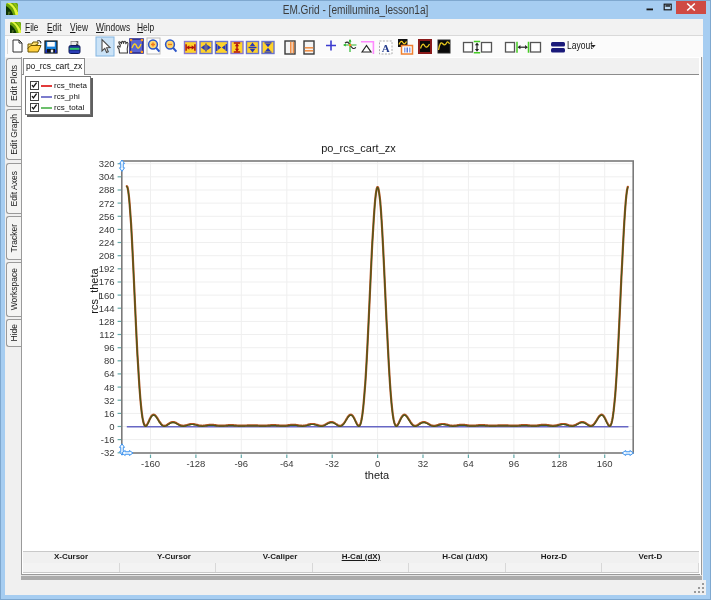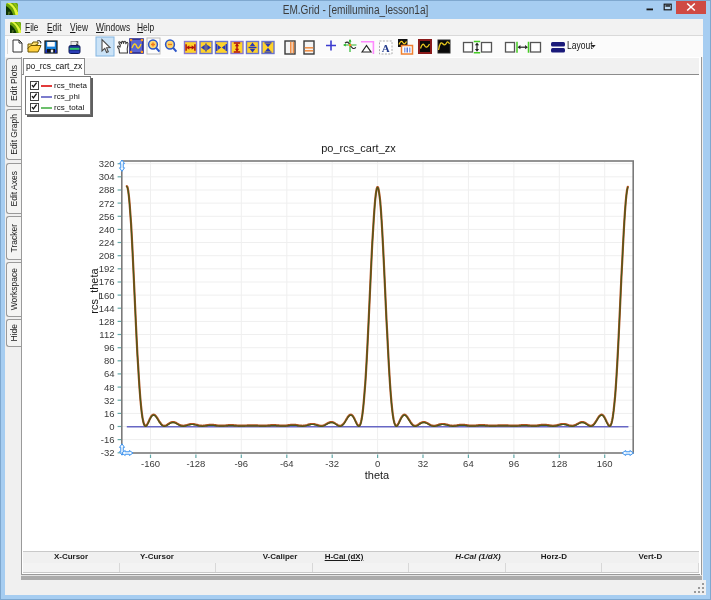--- a/index.html
+++ b/index.html
@@ -405,24 +405,24 @@
         <path d="M2.0 4.0 L3.4 6.0 L6.6 1.6" stroke="#111" stroke-width="1.3" fill="none"></path>
       </svg>
       <span class="lline" style="background:#6cbf6c;"></span>
       <span class="ltxt">rcs_total</span>
     </div>
 </div>
 
 <div class="abs" id="tablehead"></div>
 <div class="abs" style="left:23px;top:551px;width:624px;height:11px;">
     <div class="th" style="left:0.0px;">X-Cursor</div>
-    <div class="th" style="left:86px;">Y-Cursor</div>
+    <div class="th" style="left:103px;">Y-Cursor</div>
     <div class="th" style="left:209px;">V-Caliper</div>
-    <div class="th" style="left:273px;text-decoration:underline;">H-Cal (dX)</div>
-    <div class="th" style="left:407px;font-style:italic;">H-Cal (1/dX)</div>
+    <div class="th" style="left:290px;text-decoration:underline;">H-Cal (dX)</div>
+    <div class="th" style="left:394px;">H-Cal (1/dX)</div>
     <div class="th" style="left:482.9px;">Horz-D</div>
     <div class="th" style="left:579.4px;">Vert-D</div>
   </div>
 <div class="abs" id="tablerow"></div>
 <div class="abs" style="left:23px;top:563px;width:676px;height:9px;">
     <div class="tcell" style="left:0.0px;width:95.6px;"></div>
     <div class="tcell" style="left:96.6px;width:95.6px;"></div>
     <div class="tcell" style="left:193.1px;width:95.6px;"></div>
     <div class="tcell" style="left:289.7px;width:95.6px;"></div>
     <div class="tcell" style="left:386.3px;width:95.6px;"></div>

